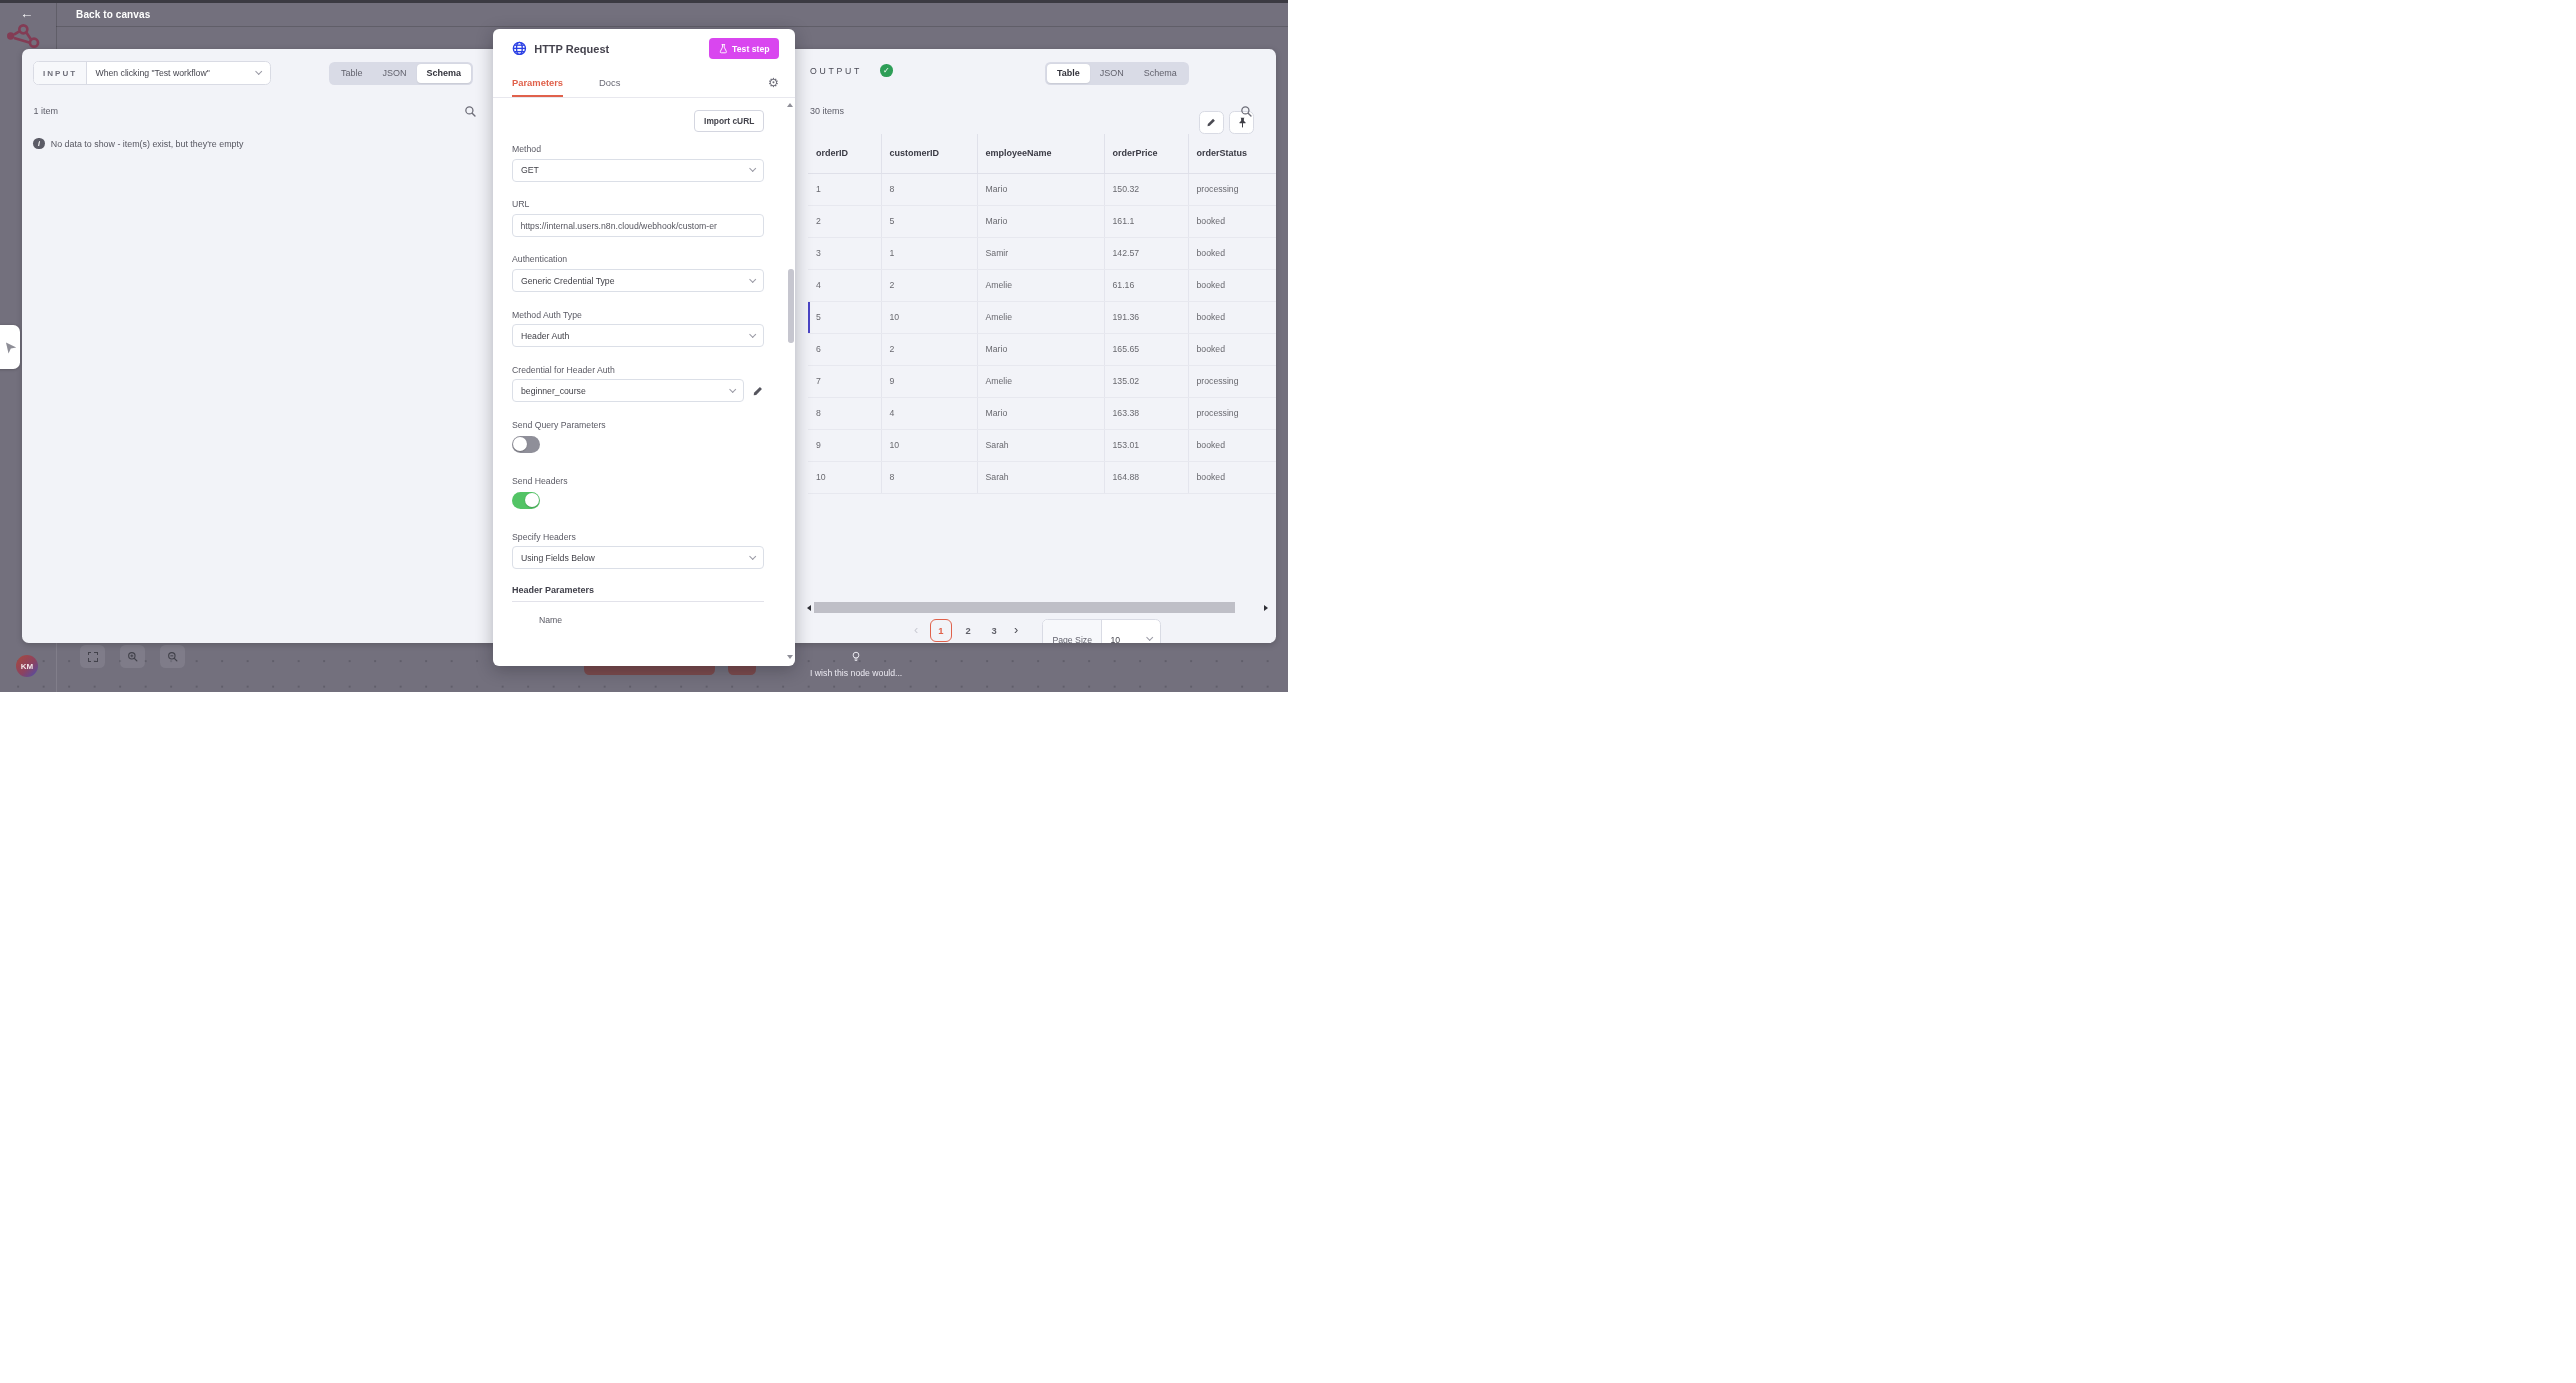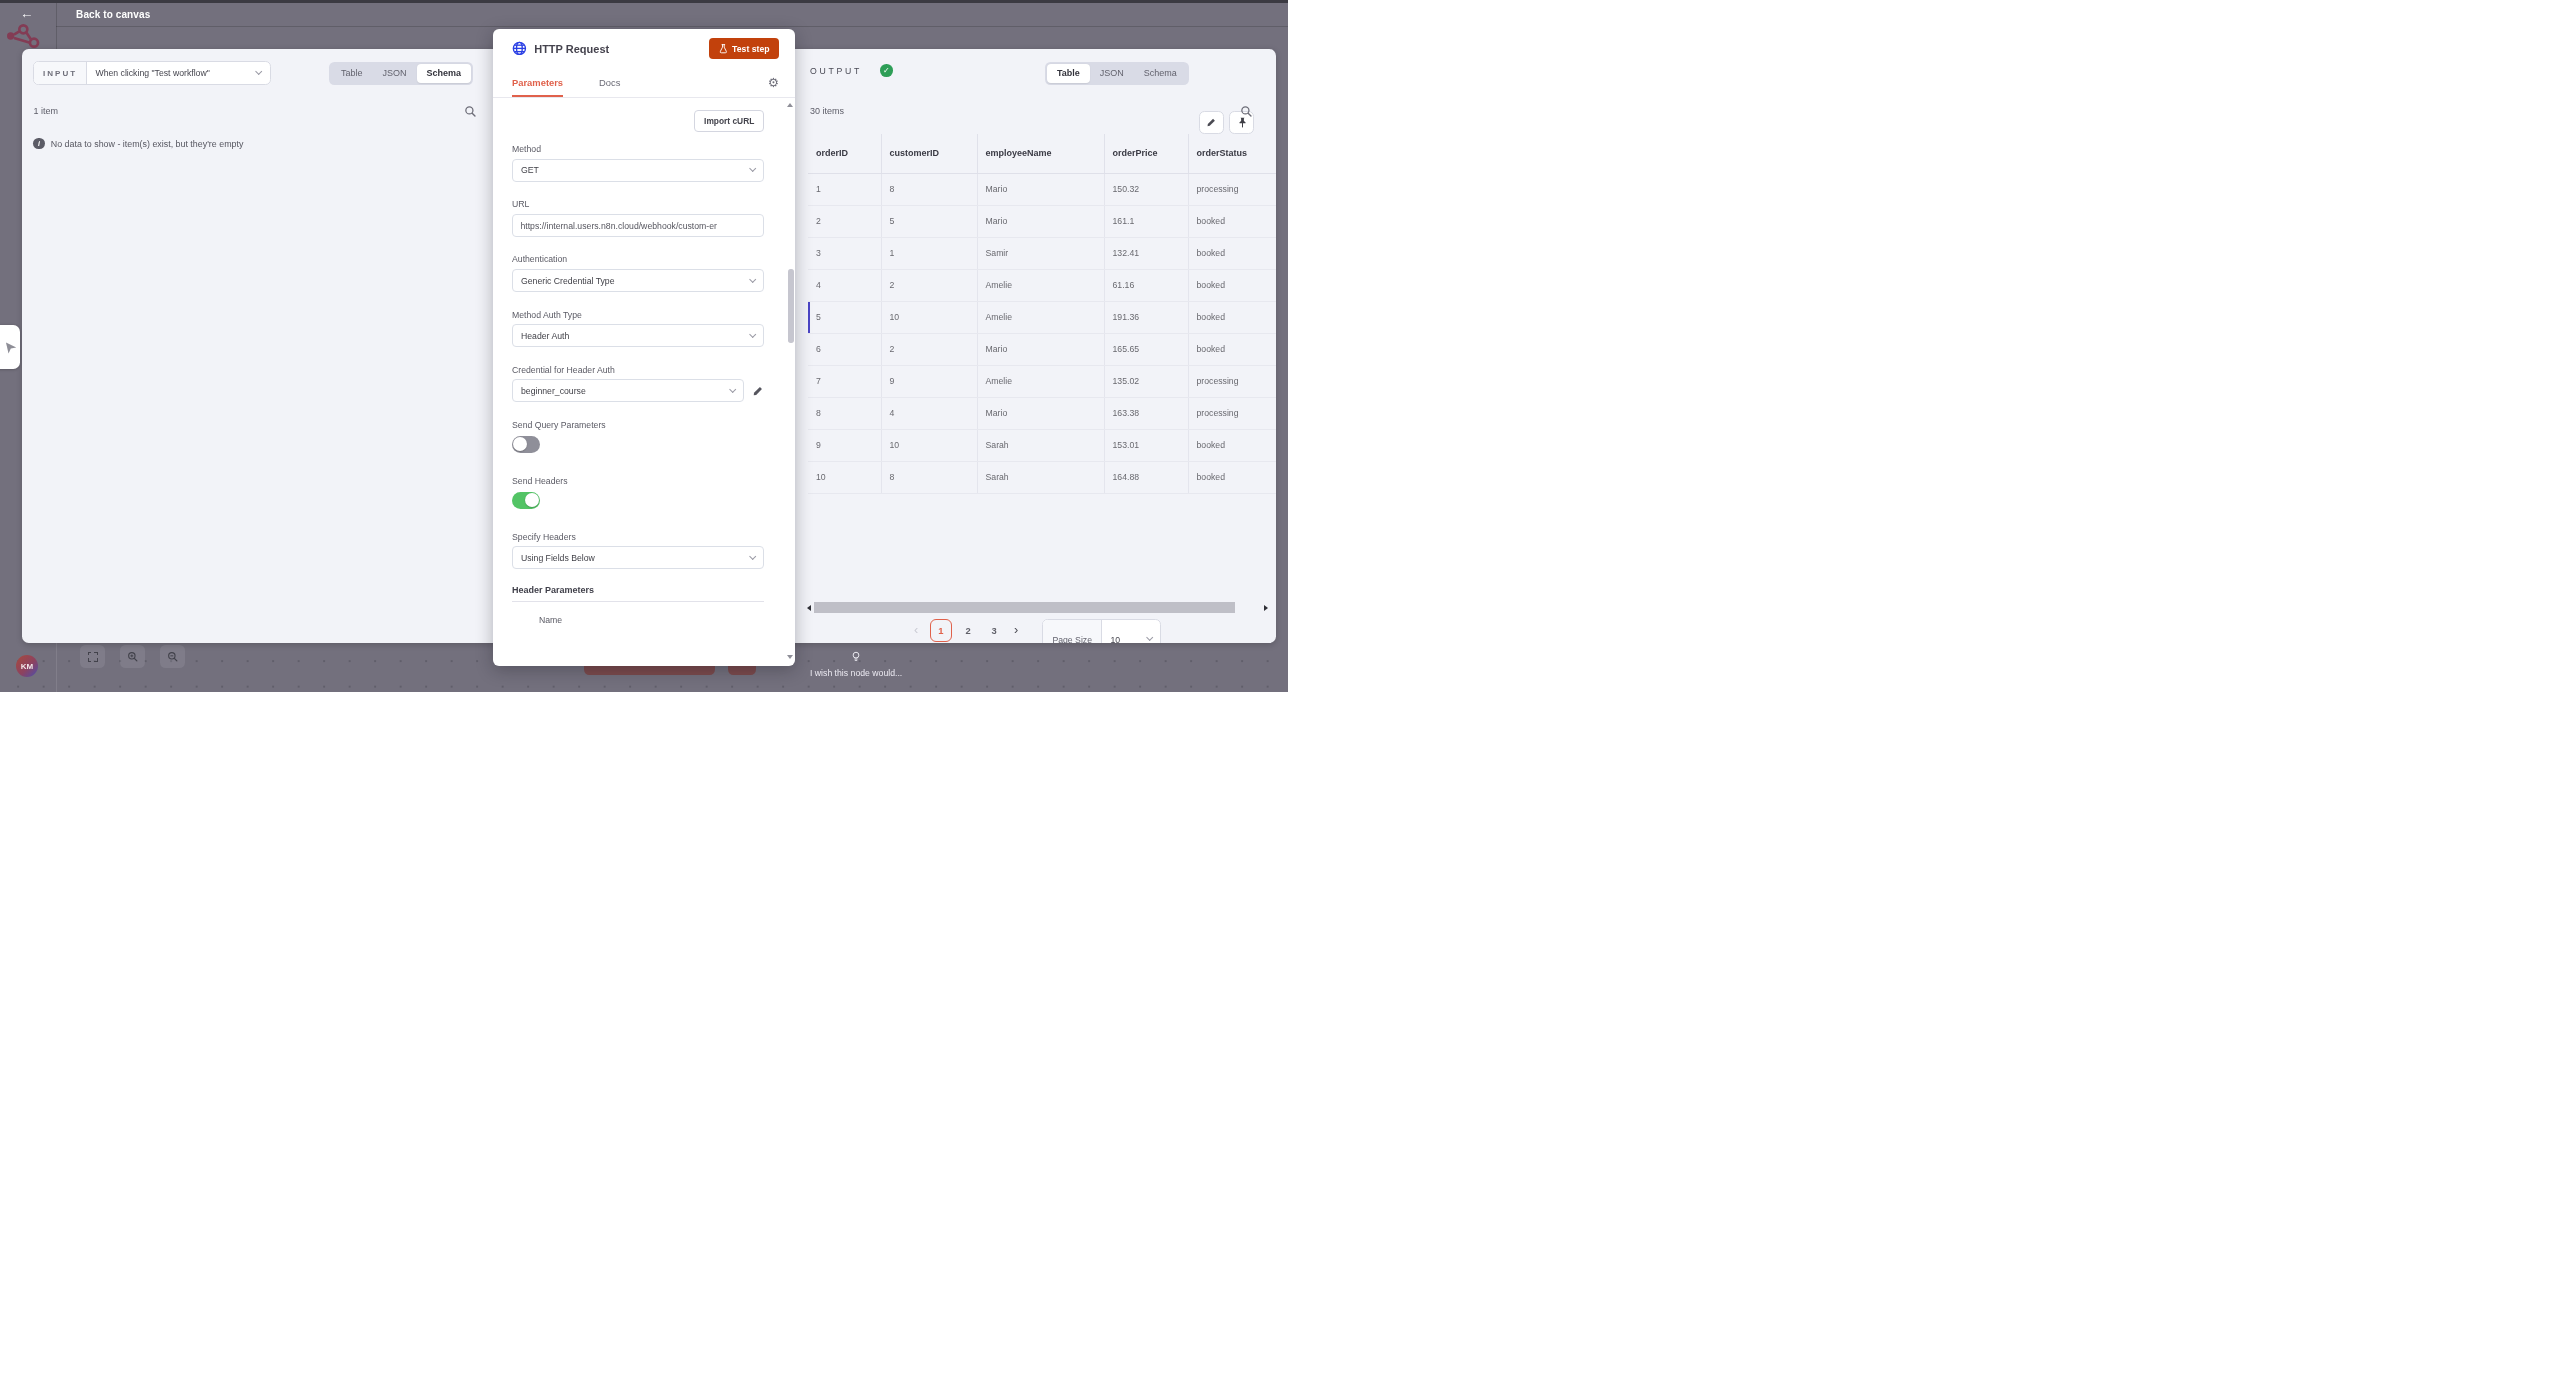--- a/index.html
+++ b/index.html
@@ -74,21 +74,21 @@
            font-size:9.4px; font-weight:700; color:#5f5f68; cursor:pointer; }
   .pgnum.active { width:21.5px; border:1px solid #e0614b; border-radius:6px; color:#e0614b; }
 
   .wish { position:absolute; left:810px; top:651px; display:flex; align-items:center; gap:6px; color:#eceaf2; font-size:8.7px; cursor:pointer; z-index:6;flex-direction:column; }
 
   
   .modal { position:absolute; left:493px; top:29px; width:302px; height:637px; background:#fff; border-radius:6px;
            box-shadow:0 4px 17.4px rgba(20,20,30,.30); z-index:50; }
   .m-head { position:absolute; top:0; left:0; right:0; height:39px; display:flex; align-items:center; padding:0 16px 0 19px; }
   .m-title { font-size:11px; font-weight:700; color:#45434e; margin-left:7.4px; flex:1; }
-  .teststep { background:#c2410c; color:#fff; border:none; border-radius:4px; height:21px; padding:0 9.4px;
+  .teststep { background:#d946ef; color:#fff; border:none; border-radius:4px; height:21px; padding:0 9.4px;
               font-size:8.7px; font-weight:700; display:flex; align-items:center; gap:4.7px; cursor:pointer; font-family:inherit; }
   .m-tabs { position:absolute; top:39px; left:0; right:0; height:29.5px; border-bottom:0.7px solid #e8e8ee;
             display:flex; align-items:center; padding:0 16px 0 19px; gap:36px; }
   .m-tab { font-size:9.4px; color:#6b6b76; height:29.5px; display:flex; align-items:center; cursor:pointer; }
   .m-tab.active { color:#e0614b; font-weight:700; box-shadow:inset 0 -2px 0 #e0614b; }
   .gear { margin-left:auto; color:#6f6f7a; font-size:12.7px; cursor:pointer; }
 
   .m-scroll { position:absolute; top:69px; left:0; right:0; bottom:0; overflow:hidden; padding:6.7px 31px 0 19px; border-radius:0 0 6px 6px; }
   .curlrow { text-align:right; margin-top:5.4px; }
   .curlbtn { display:inline-flex; align-items:center; height:21.5px; padding:0 8.7px; background:#fff; border:0.7px solid #d4d6e0;
@@ -229,21 +229,21 @@
             <td>2</td>
             <td>5</td>
             <td>Mario</td>
             <td>161.1</td>
             <td>booked</td>
           </tr>
       <tr>
             <td>3</td>
             <td>1</td>
             <td>Samir</td>
-            <td>132.41</td>
+            <td>142.57</td>
             <td>booked</td>
           </tr>
       <tr>
             <td>4</td>
             <td>2</td>
             <td>Amelie</td>
             <td>61.16</td>
             <td>booked</td>
           </tr>
       <tr class="sel">

